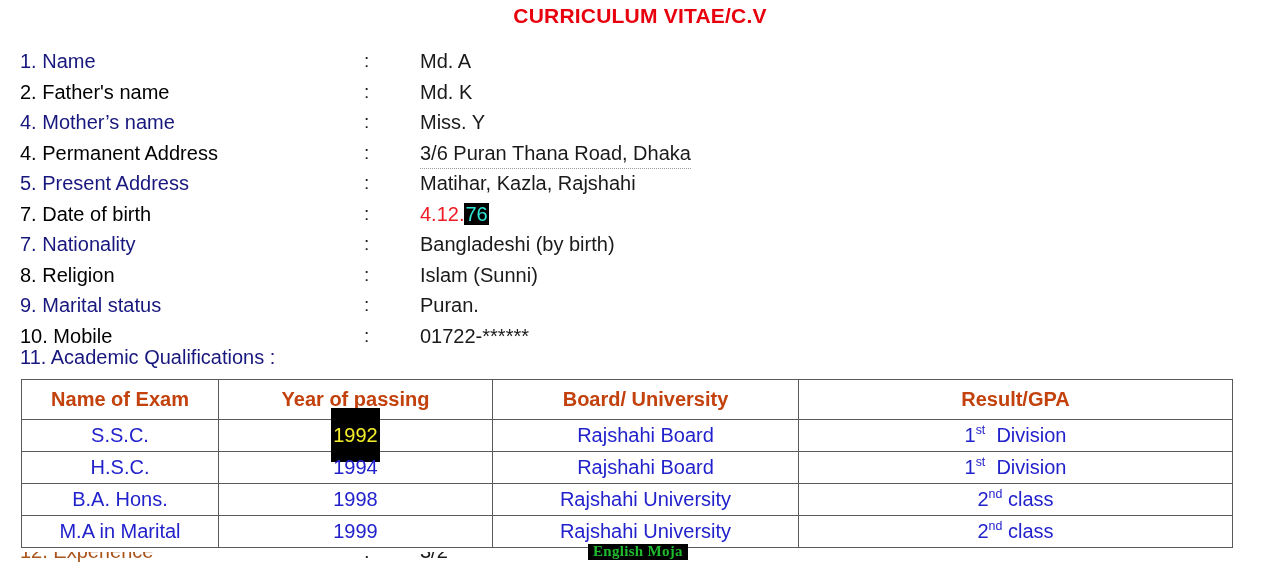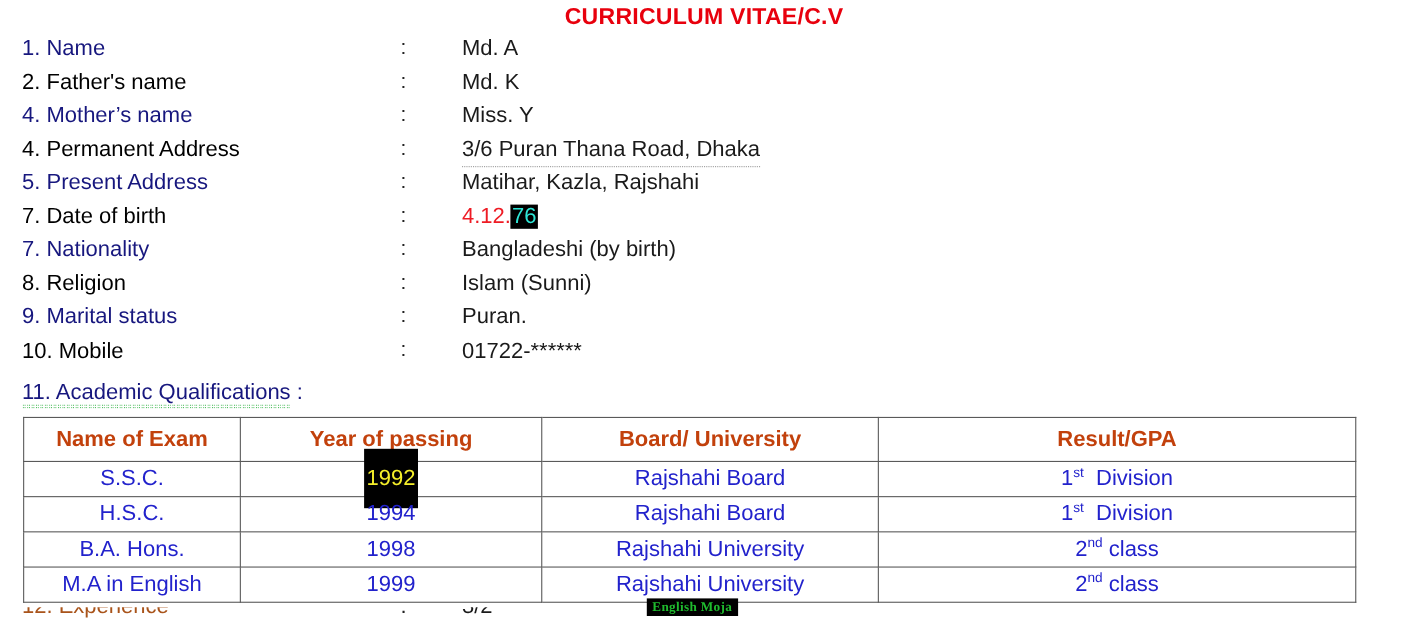--- a/index.html
+++ b/index.html
@@ -26,21 +26,21 @@
     font-weight: bold;
     font-size: 21px;
     letter-spacing: 0.2px;
     white-space: nowrap;
   }
 
   
   .info-list {
     position: absolute;
     left: 0;
-    top: 29px;
+    top: 46px;
     width: 1280px;
   }
   .info-row {
     position: relative;
     height: 30.5px;
     line-height: 30.5px;
     font-size: 20px;
     white-space: nowrap;
   }
   .info-label {
@@ -169,21 +169,21 @@
 
   
   .watermark {
     position: absolute;
     left: 588px;
     top: 544px;
     background: #000000;
     color: #1fbb2e;
     font-family: "Liberation Serif", serif;
     font-weight: bold;
-    font-size: 12px;
+    font-size: 15px;
     padding: 1px 5px 2px 5px;
     letter-spacing: 0.3px;
     white-space: nowrap;
     line-height: 13px;
   }
 </style>
 </head>
 <body>
 
 <div class="cv-title">CURRICULUM VITAE/C.V</div>
@@ -276,21 +276,21 @@
       <td>Rajshahi Board</td>
       <td><span>1</span><sup>st</sup>&nbsp; <span>Division</span></td>
     </tr>
     <tr>
       <td>B.A. Hons.</td>
       <td>1998</td>
       <td>Rajshahi University</td>
       <td><span>2</span><sup>nd</sup> <span>class</span></td>
     </tr>
     <tr>
-      <td>M.A in English</td>
+      <td>M.A in Marital</td>
       <td>1999</td>
       <td>Rajshahi University</td>
       <td><span>2</span><sup>nd</sup> <span>class</span></td>
     </tr>
   </tbody>
 </table>
 
 <div class="clipped-row">
   <span class="cl-label">12. Experience</span>
   <span class="cl-colon">:</span>

